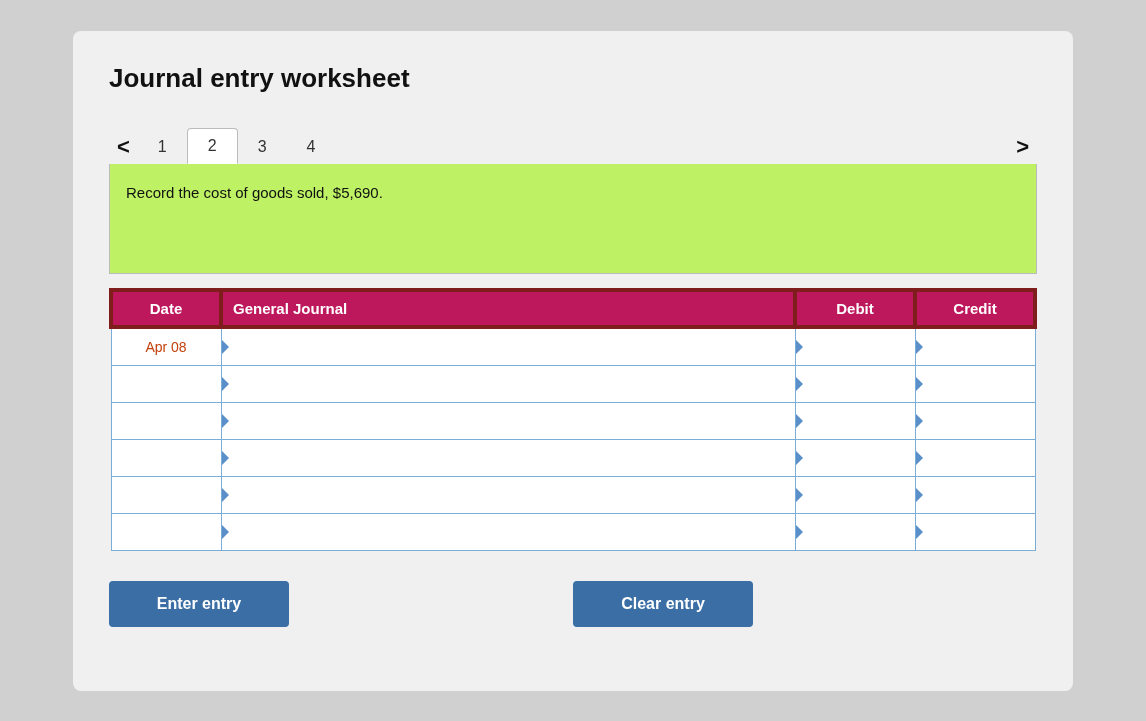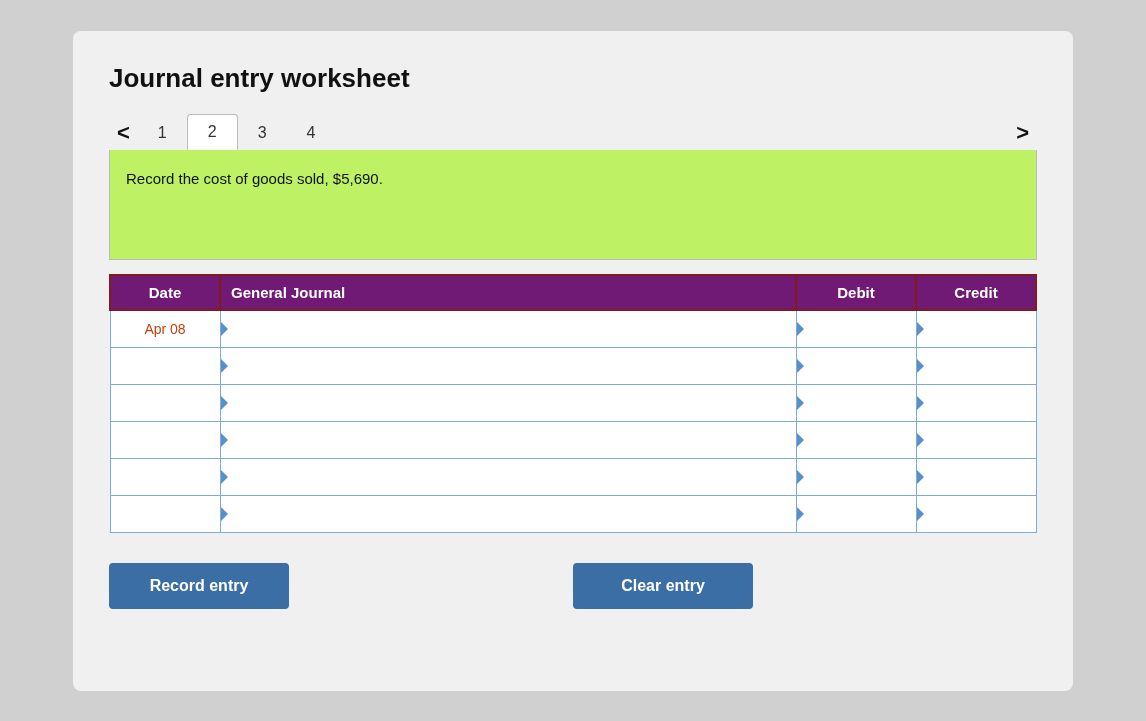--- a/index.html
+++ b/index.html
@@ -17,21 +17,21 @@
       border-radius: 8px;
       padding: 32px 36px 36px 36px;
       width: 1000px;
       min-height: 660px;
       position: relative;
     }
     .title {
       font-size: 26px;
       font-weight: bold;
       color: #111;
-      margin-bottom: 20px;
+      margin-bottom: 34px;
     }
     .tabs-row {
       display: flex;
       align-items: flex-end;
       margin-bottom: 0;
       position: relative;
     }
     .nav-arrow {
       font-size: 22px;
       color: #111;
@@ -76,26 +76,26 @@
       font-size: 14px;
       margin-bottom: 14px;
     }
     
     .journal-table {
       width: 100%;
       border-collapse: collapse;
       margin-bottom: 30px;
     }
     .journal-table thead tr th {
-      background: #701a75;
+      background: #be185d;
       color: #fff;
       font-weight: bold;
       font-size: 15px;
       padding: 8px 10px;
-      border: 2px solid #7f1d1d;
+      border: 4px solid #7f1d1d;
       text-align: center;
     }
     .journal-table thead tr th:first-child {
       text-align: center;
       width: 110px;
     }
     .journal-table thead tr th:nth-child(2) {
       text-align: left;
     }
     .journal-table thead tr th:nth-child(3),
@@ -326,18 +326,18 @@
             <div class="cell-input-wrap">
               <span class="cell-triangle"></span>
               <input class="cell-input" type="text" style="">
             </div>
           </td>
         </tr>
       </tbody>
   </table>
 
   <div class="buttons-row">
-    <button class="btn">Record entry</button>
+    <button class="btn">Enter entry</button>
     <div class="btn-center-wrap">
       <button class="btn">Clear entry</button>
     </div>
   </div>
 </div>
 
 </body></html>

